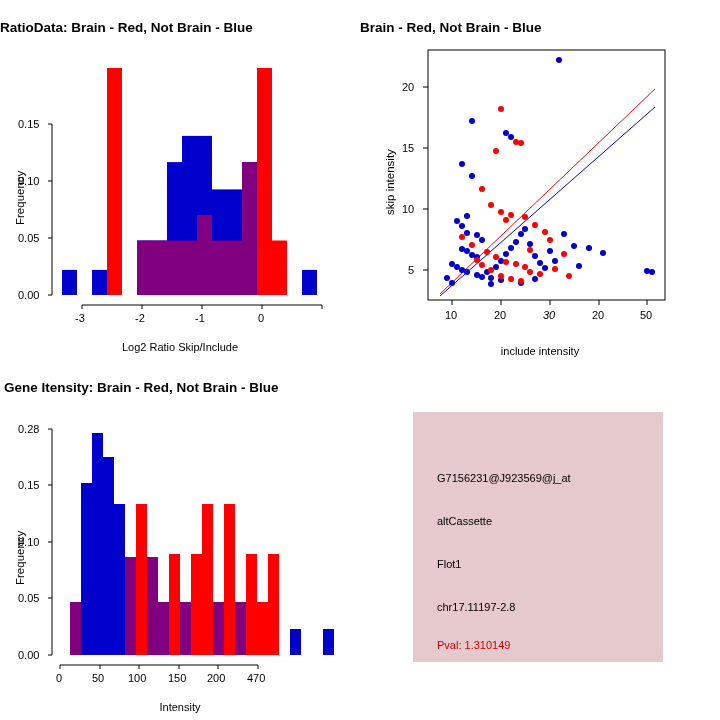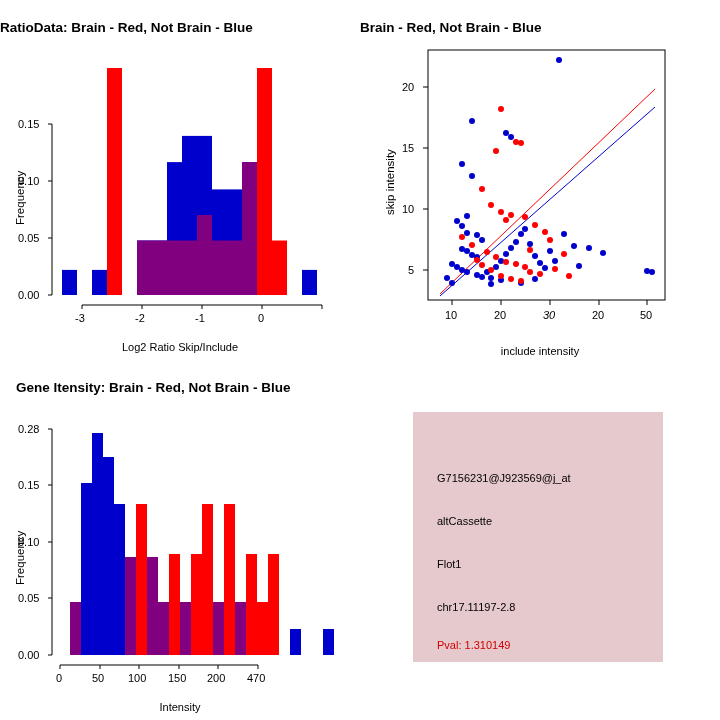--- a/index.html
+++ b/index.html
@@ -189,21 +189,21 @@
     <div class="ticklab" style="left:42px;top:142px;">15</div>
     <div class="ticklab" style="left:42px;top:81px;">20</div>
     <div class="ticklab" style="left:85px;top:309px;">10</div>
     <div class="ticklab" style="left:134px;top:309px;">20</div>
     <div class="ticklab" style="left:183px;top:309px;font-style:italic;">30</div>
     <div class="ticklab" style="left:232px;top:309px;">20</div>
     <div class="ticklab" style="left:280px;top:309px;">50</div>
   </div>
 
   <div class="panel" style="left:0;top:360px;width:360px;height:360px;">
-    <div class="title" style="position:absolute;left:16px;top:20px;width:360px;">Gene Itensity: Brain - Red, Not Brain - Blue</div>
+    <div class="title" style="position:absolute;left:4px;top:20px;width:360px;">Gene Itensity: Brain - Red, Not Brain - Blue</div>
     <div class="ylabel" style="position:absolute;left:14px;top:225px;">Frequency</div>
     <div class="axlabel" style="position:absolute;left:0;top:341px;width:360px;">Intensity</div>
     <svg width="360" height="360" viewBox="0 0 360 360">
 
       <g>
 
         <rect x="70" y="242" width="11" height="53" fill="#80007f"></rect>
         <rect x="81" y="123" width="11" height="172" fill="#0000cd"></rect>
         <rect x="92" y="73" width="11" height="222" fill="#0000cd"></rect>
         <rect x="103" y="97" width="11" height="198" fill="#0000cd"></rect>

